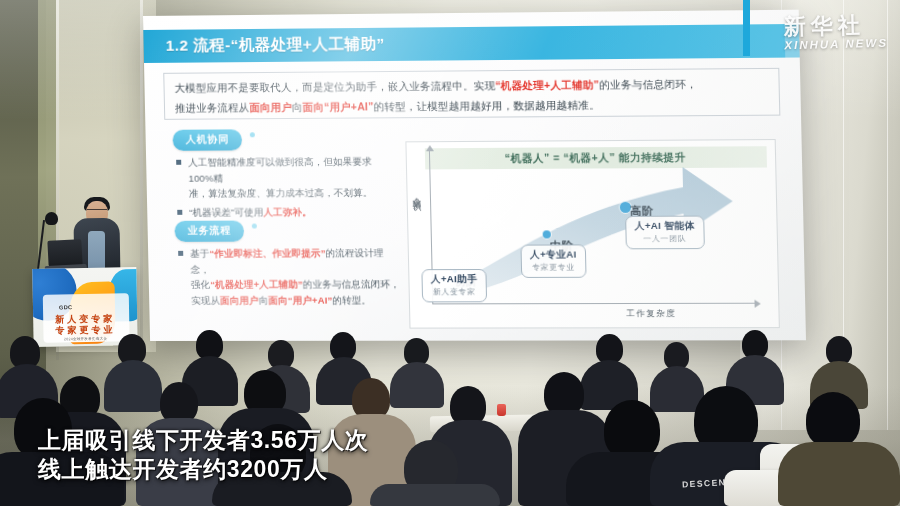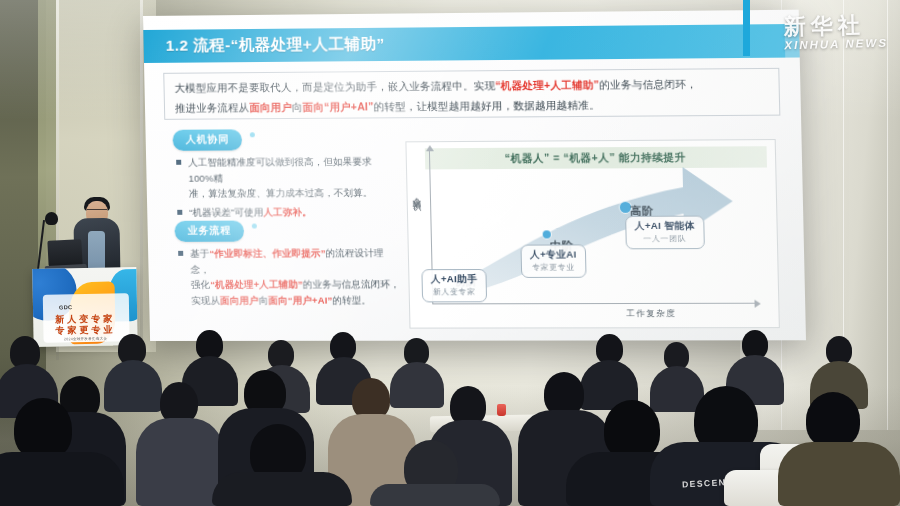--- a/index.html
+++ b/index.html
@@ -552,14 +552,18 @@
 
   <div class="aud" style="left:404px; top:440px; width:54px; height:56px; background:#26282e;"></div>
   <div class="shoulders" style="left:370px; top:484px; width:130px; height:22px; background:#35383f;"></div>
 
   <div class="wm-bar"></div>
   <div class="wm">
     <div class="cn">新华社</div>
     <div class="en">XINHUA NEWS</div>
   </div>
 
+  <div class="subs">
+    <div>上届吸引线下开发者3.56万人次</div>
+    <div>线上触达开发者约3200万人</div>
+  </div>
 
 </div>
 
 </body></html>

